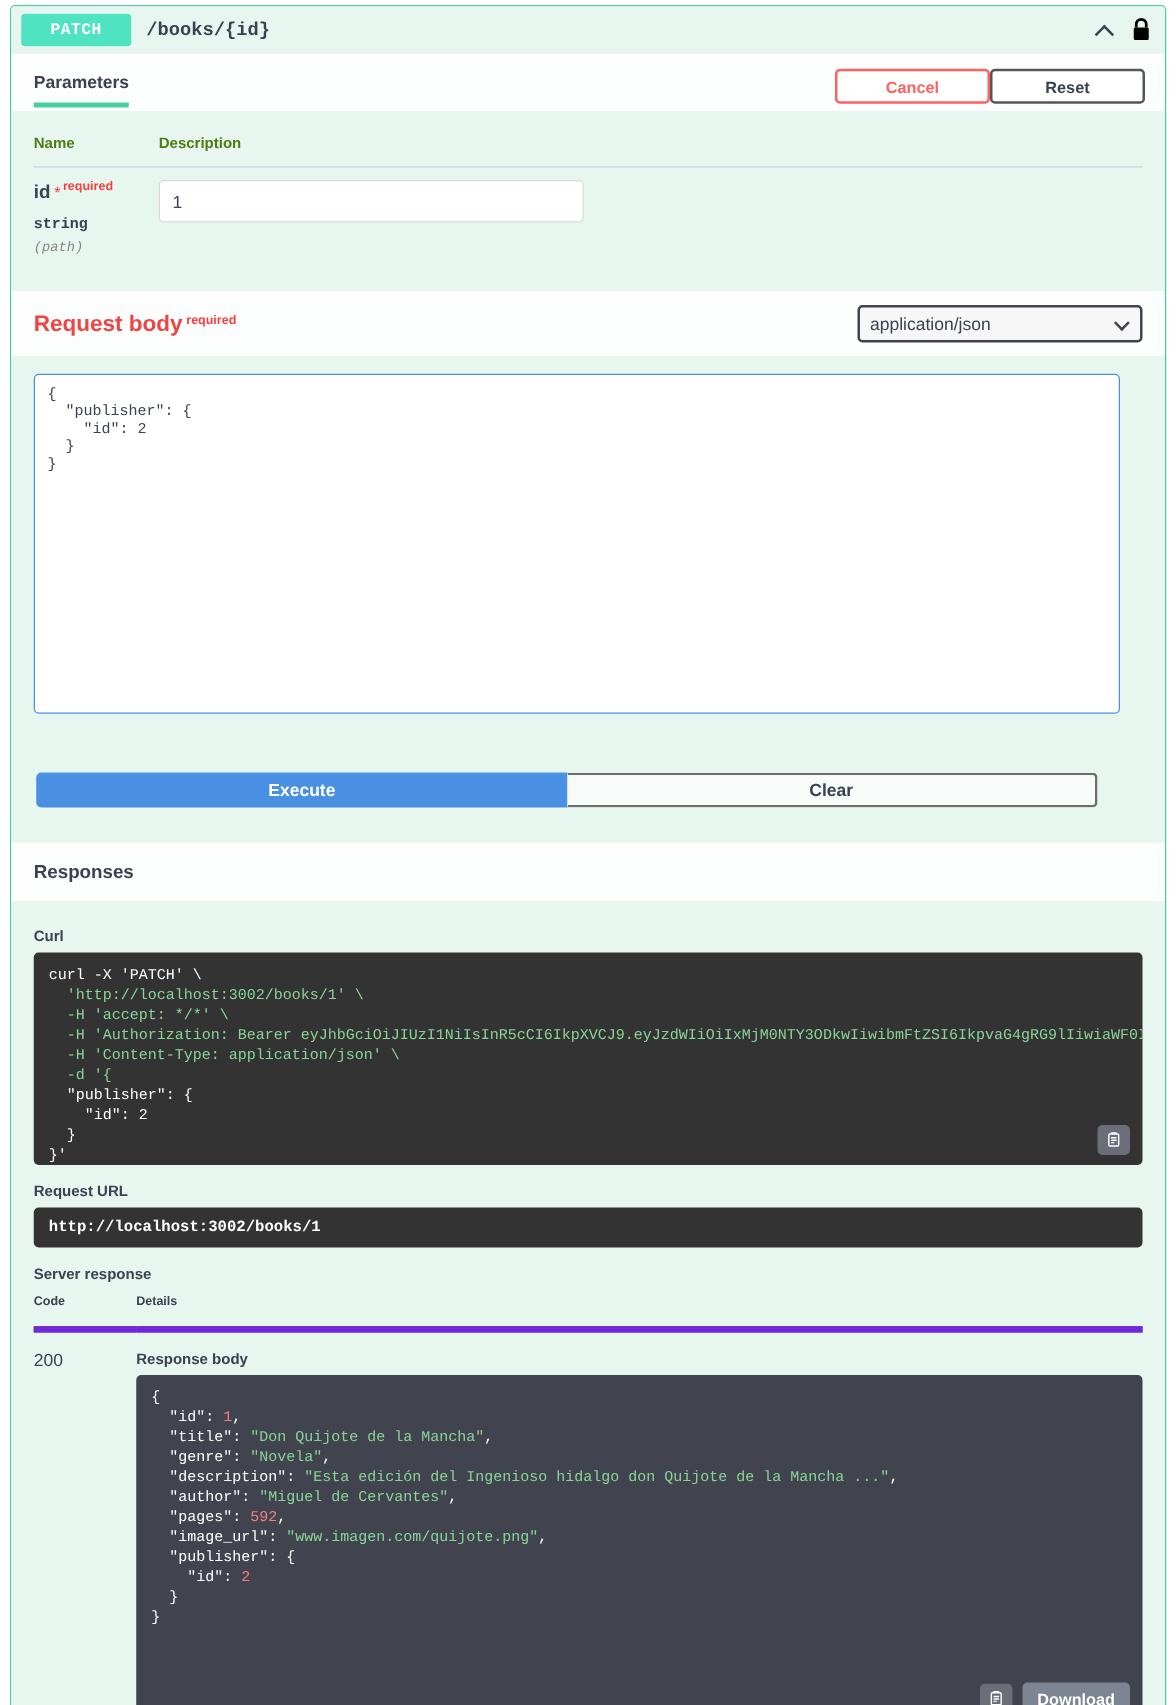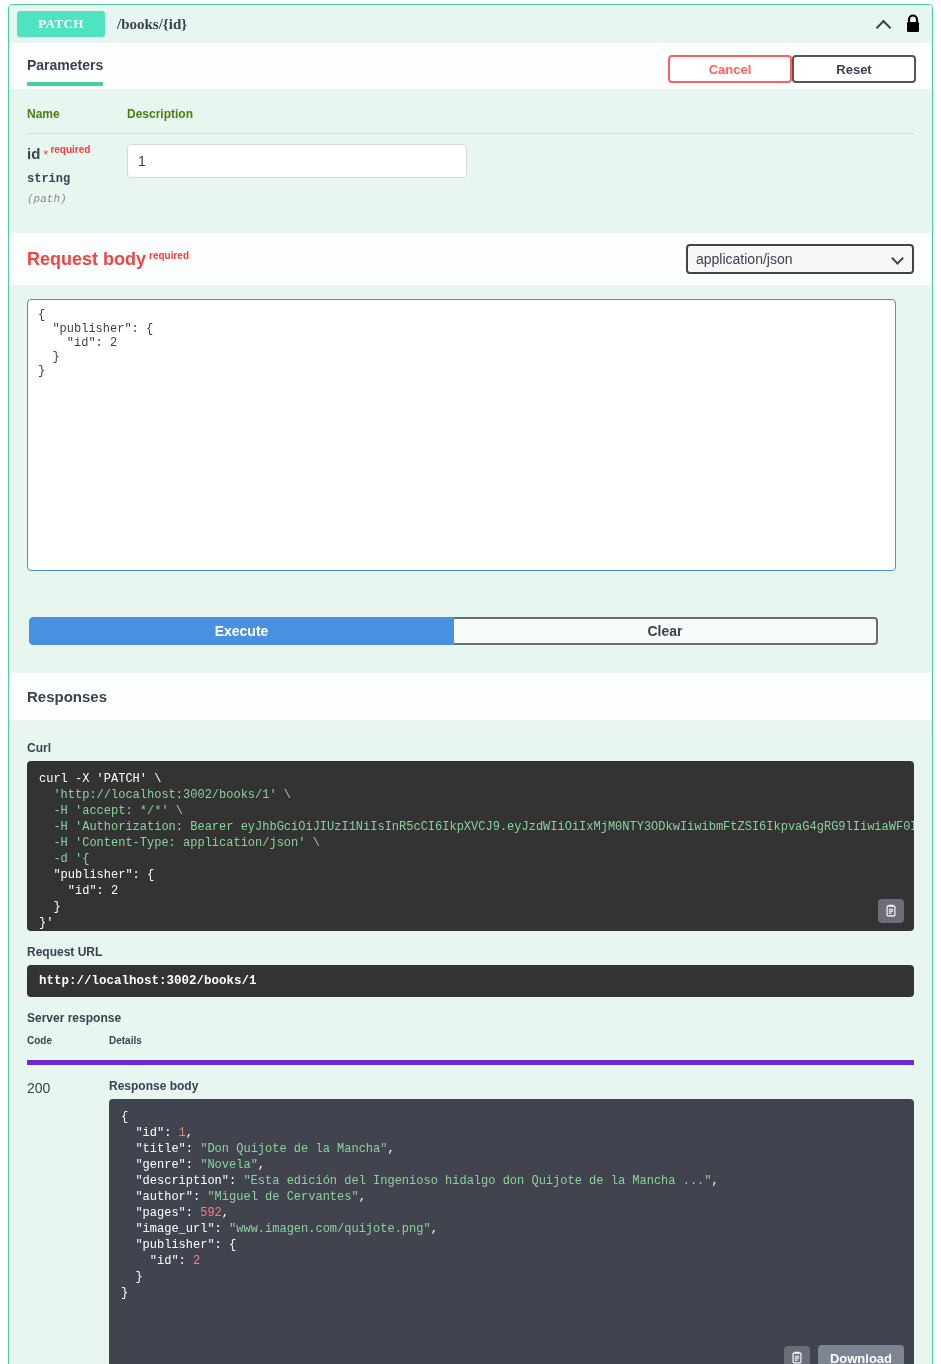--- a/index.html
+++ b/index.html
@@ -34,28 +34,28 @@
     background: #e8f6f0;
   }
   .method-badge {
     width: 88px;
     height: 26px;
     line-height: 26px;
     text-align: center;
     background: #50e3c2;
     color: #fff;
     border-radius: 3px;
-    font-family: Liberation Serif, serif;
+    font-family: Liberation Mono, monospace;
     font-size: 13px;
     font-weight: bold;
     letter-spacing: .4px;
   }
   .op-path {
     margin-left: 12px;
-    font-family: Liberation Serif, serif;
+    font-family: Liberation Mono, monospace;
     font-size: 15px;
     font-weight: bold;
     color: #3b4151;
     flex: 1;
   }
   .arrow-up {
     width: 22px;
     height: 22px;
     margin-right: 8px;
     position: relative;

